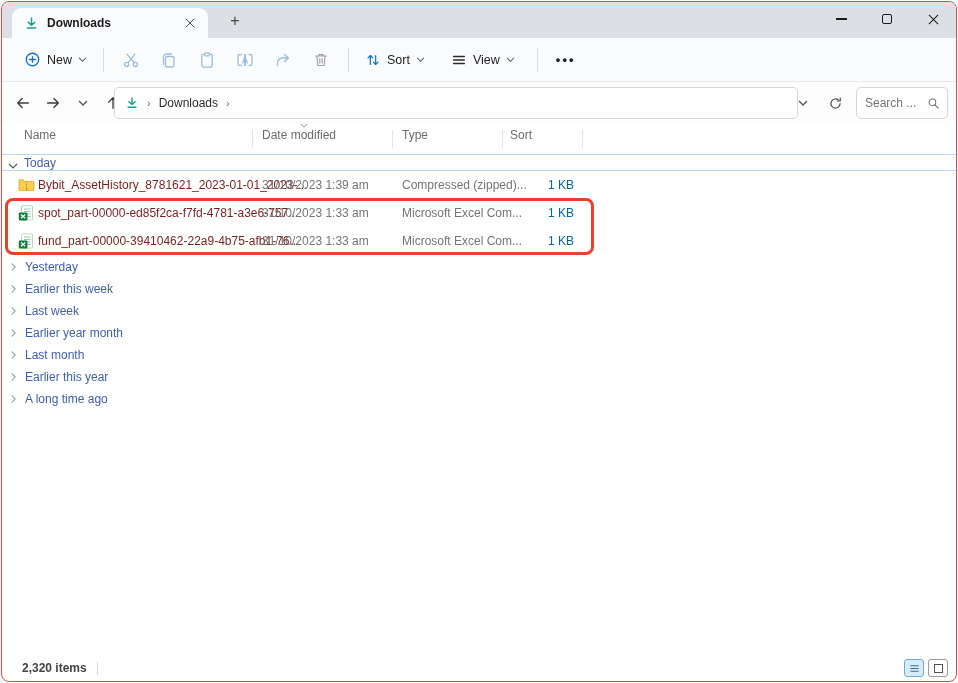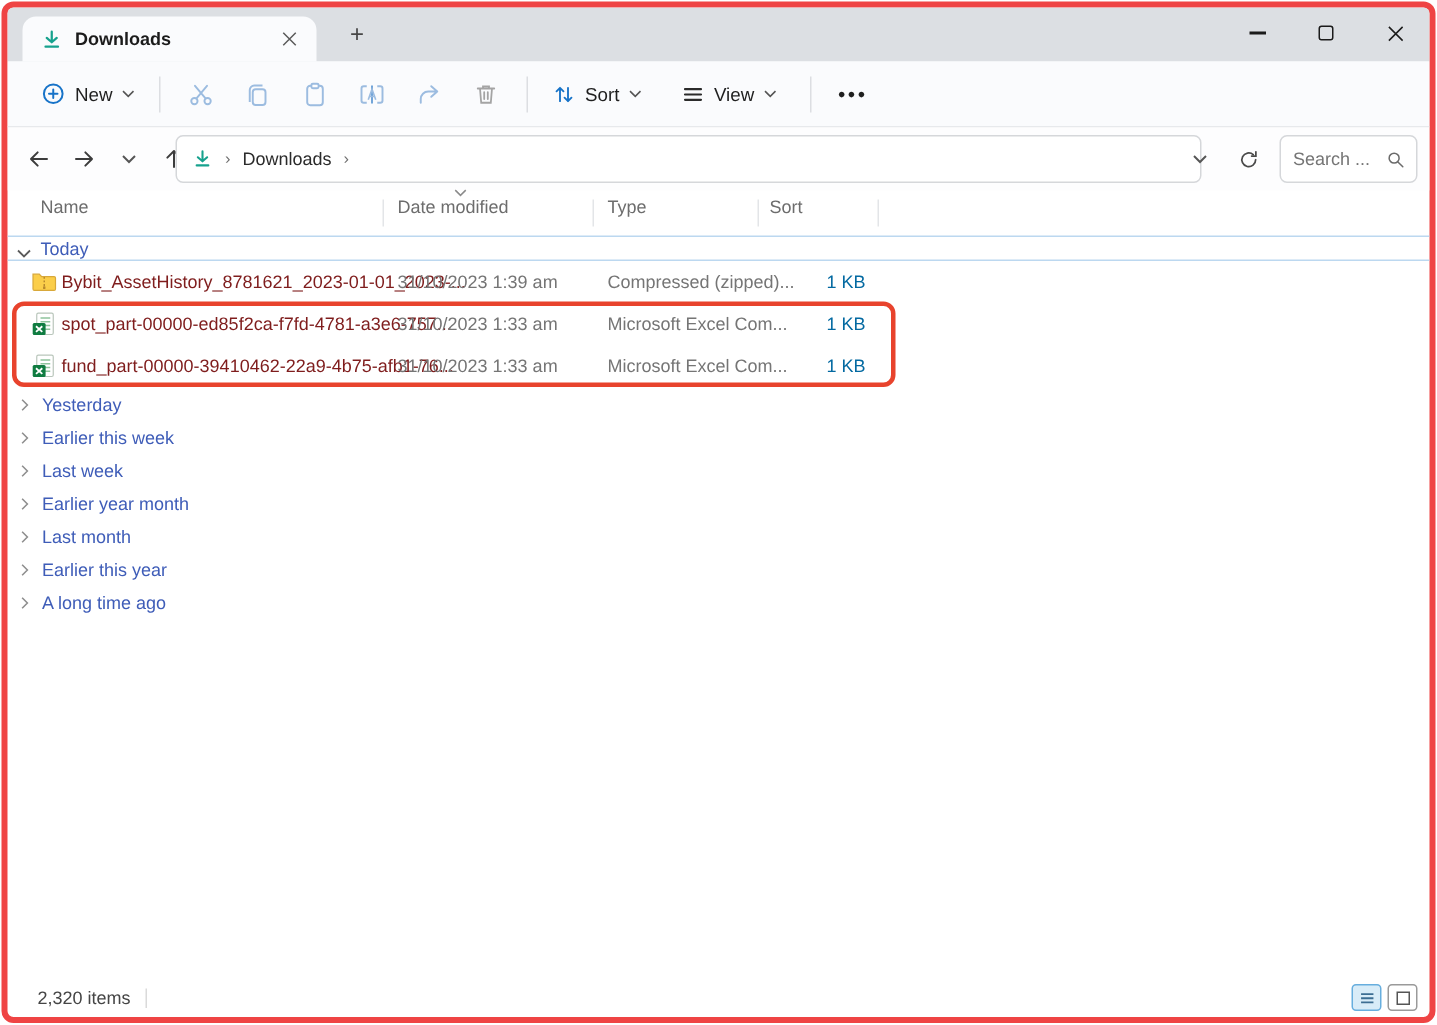--- a/index.html
+++ b/index.html
@@ -1,20 +1,20 @@
 <!DOCTYPE html>
 <html><head>
 <meta charset="utf-8">
 <style>
   * { box-sizing: border-box; margin: 0; padding: 0; }
   html,body { width: 958px; height: 683px; background:#fff; }
   body { font-family: "Liberation Sans", sans-serif; }
   #win {
     position: relative; width: 956px; height: 681px; margin: 1px;
-    border: 4px solid #ef4444; border-radius: 8px; overflow: hidden;
+    border: 1px solid #ef4444; border-radius: 8px; overflow: hidden;
     background: #fff; font-size: 12px; color: #222;
   }
   svg { display:block; }
   
   .tabbar { position:absolute; top:0; left:0; right:0; height:36px; background:#dcdfe3; }
   .tab {
     position:absolute; left:10px; bottom:0; width:196px; height:30px;
     background:#fafbfd; border-radius:9px 9px 0 0;
     display:flex; align-items:center; padding:0 8px 0 12px; gap:8px;
   }
@@ -72,21 +72,21 @@
   .fsize { position:absolute; top:7px; left:500px; width:72px; text-align:right; color:#0369a1; }
   .ficon { position:absolute; left:16px; top:6px; }
   .redbox {
     position:absolute; left:3px; top:196px; width:589px; height:57px;
     border:3px solid #e8432d; border-radius:8px; pointer-events:none;
   }
   .collapsedlist { position:absolute; top:254px; left:0; right:0; }
   .crow { height:22px; display:flex; align-items:center; gap:8px; padding-left:8px; }
   .chev-r { color:#8e8e8e; }
   
-  .statusbar { position:absolute; left:0; right:0; bottom:0; height:26px; display:flex; align-items:center; padding:0 8px 0 20px; }
+  .statusbar { position:absolute; left:0; right:0; bottom:0; height:26px; display:flex; align-items:center; padding:0 8px 0 20px;font-weight:bold; }
   .count { color:#454545; }
   .st-sep { width:1px; height:13px; background:#dadada; margin-left:10px; }
   .viewtoggles { margin-left:auto; display:flex; gap:4px; }
   .vbtn { width:20px; height:18px; border-radius:3px; display:flex; align-items:center; justify-content:center; }
   .vbtn.sel { background:#d8ecf8; border:1px solid #67aede; }
   .vbtn.unsel { border:1px solid #9a9a9a; background:#fff; }
   .thumb-glyph { width:9px; height:9px; border:1.2px solid #555; }
 </style>
 </head>
 <body>

